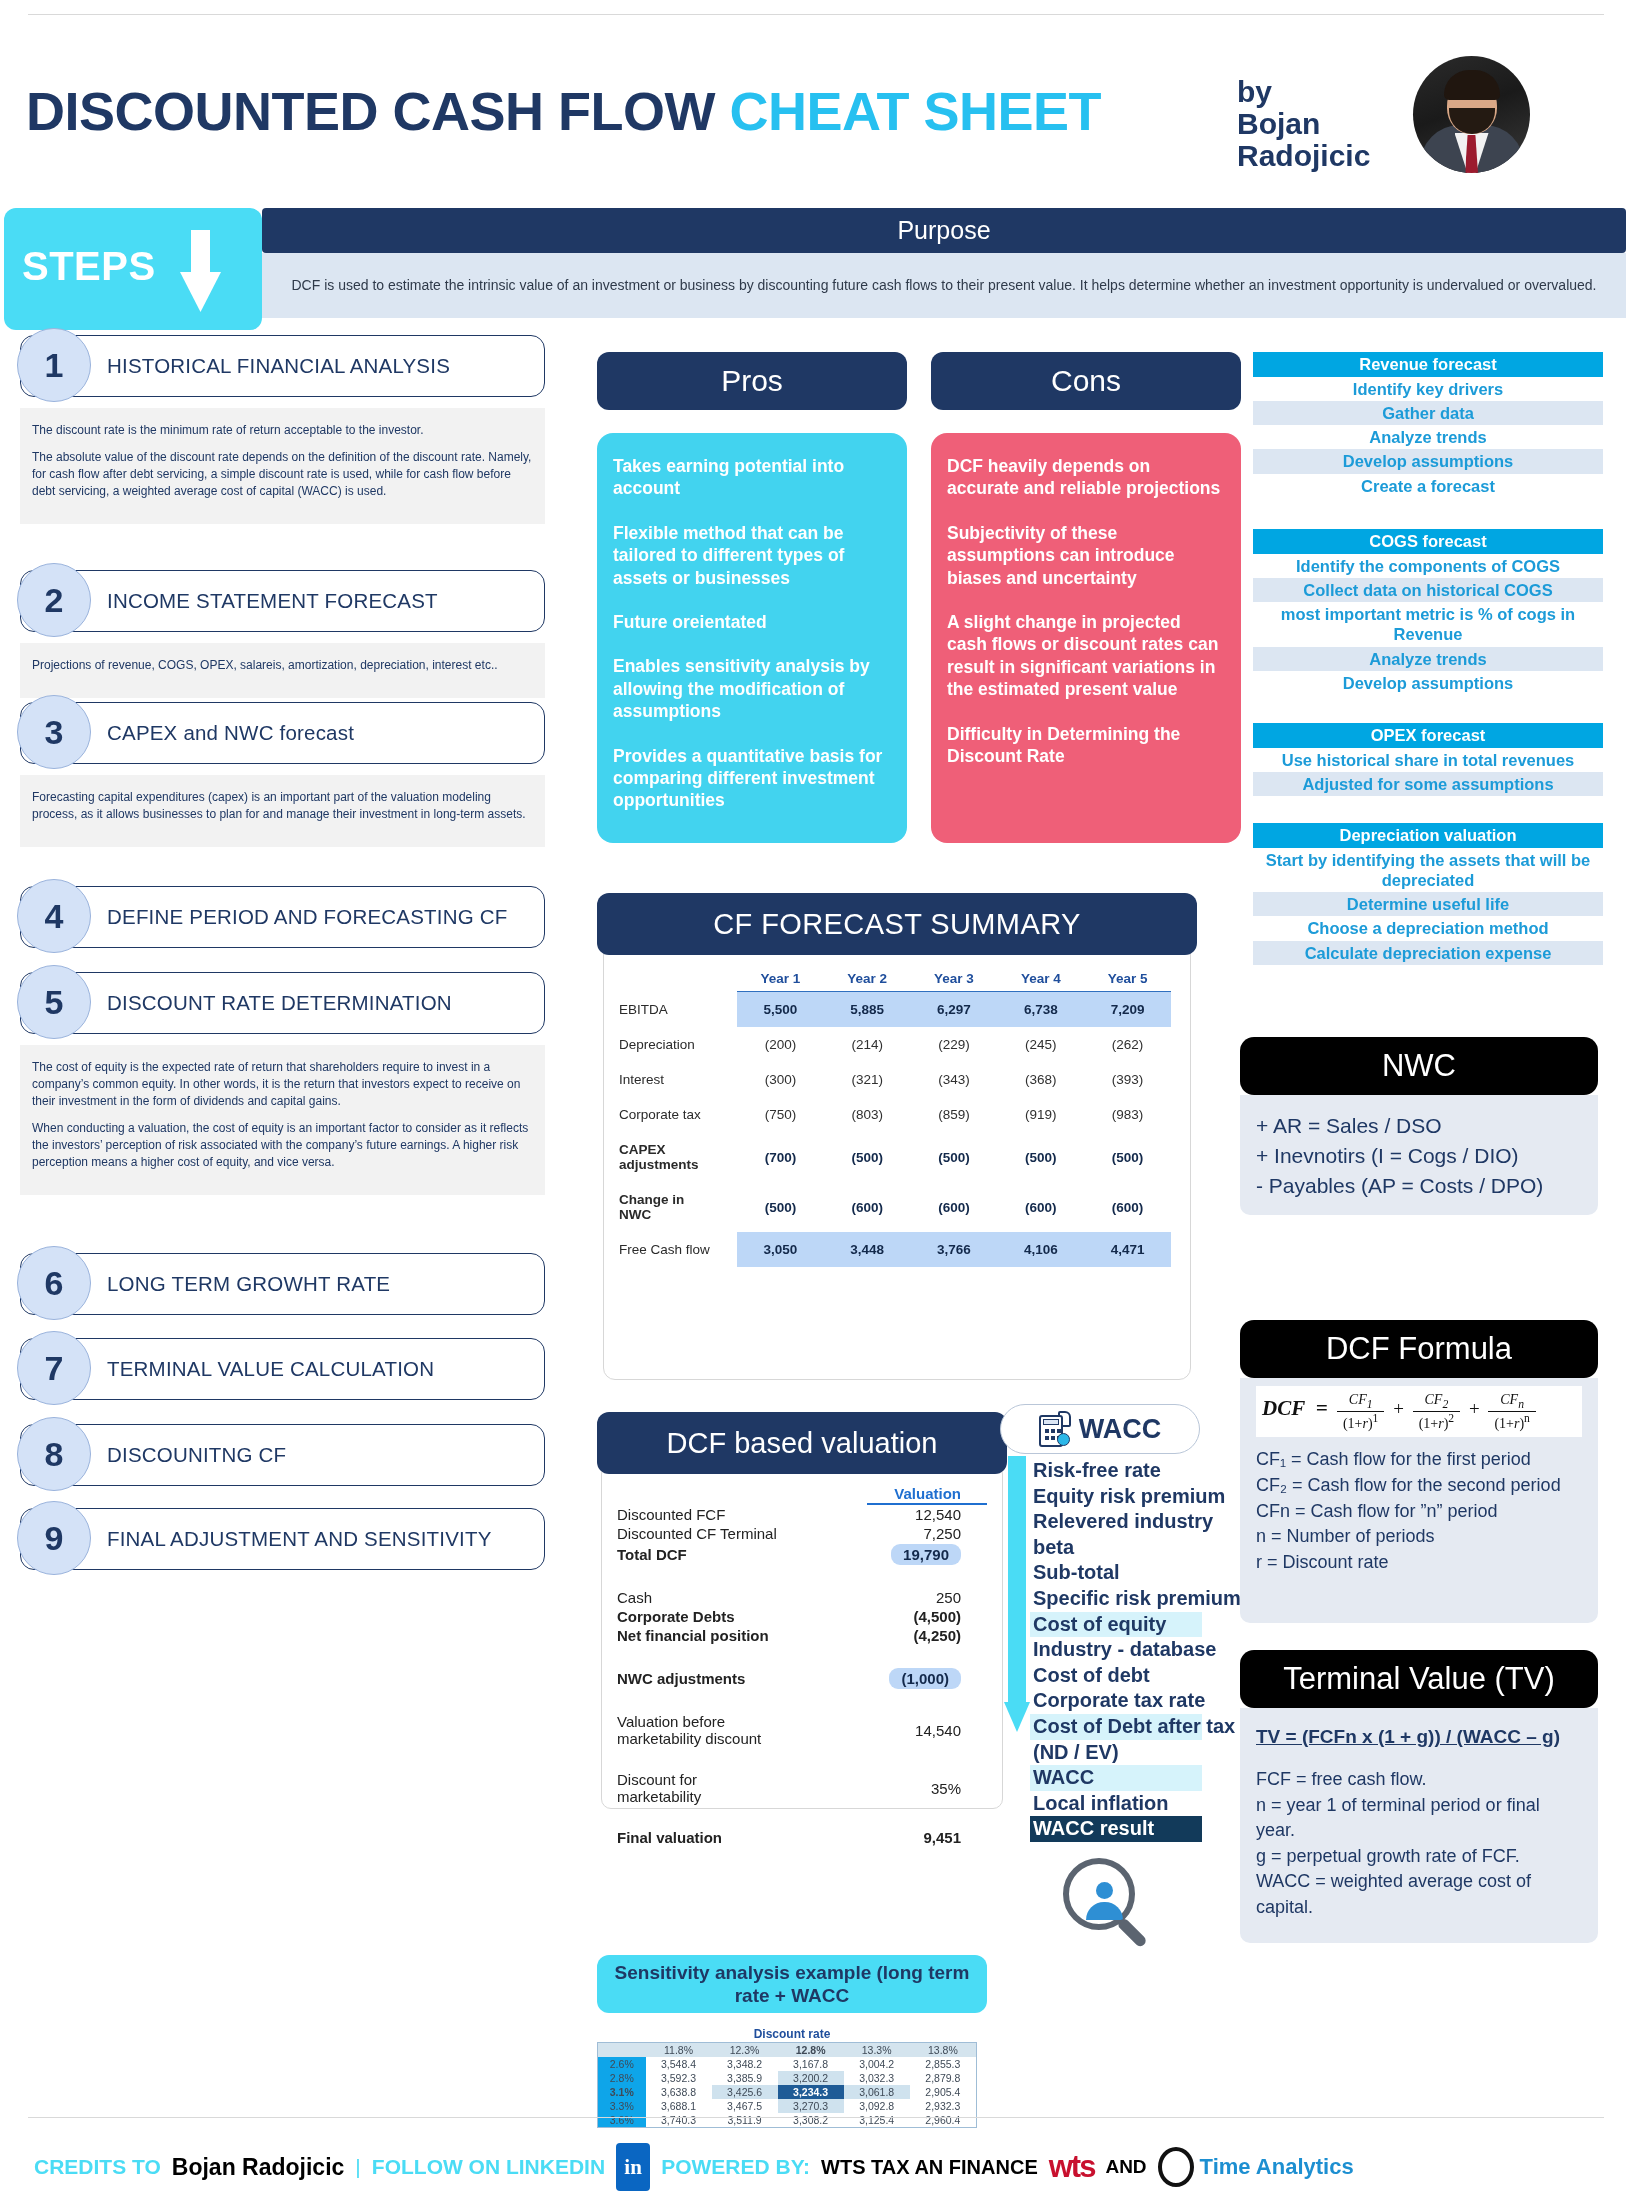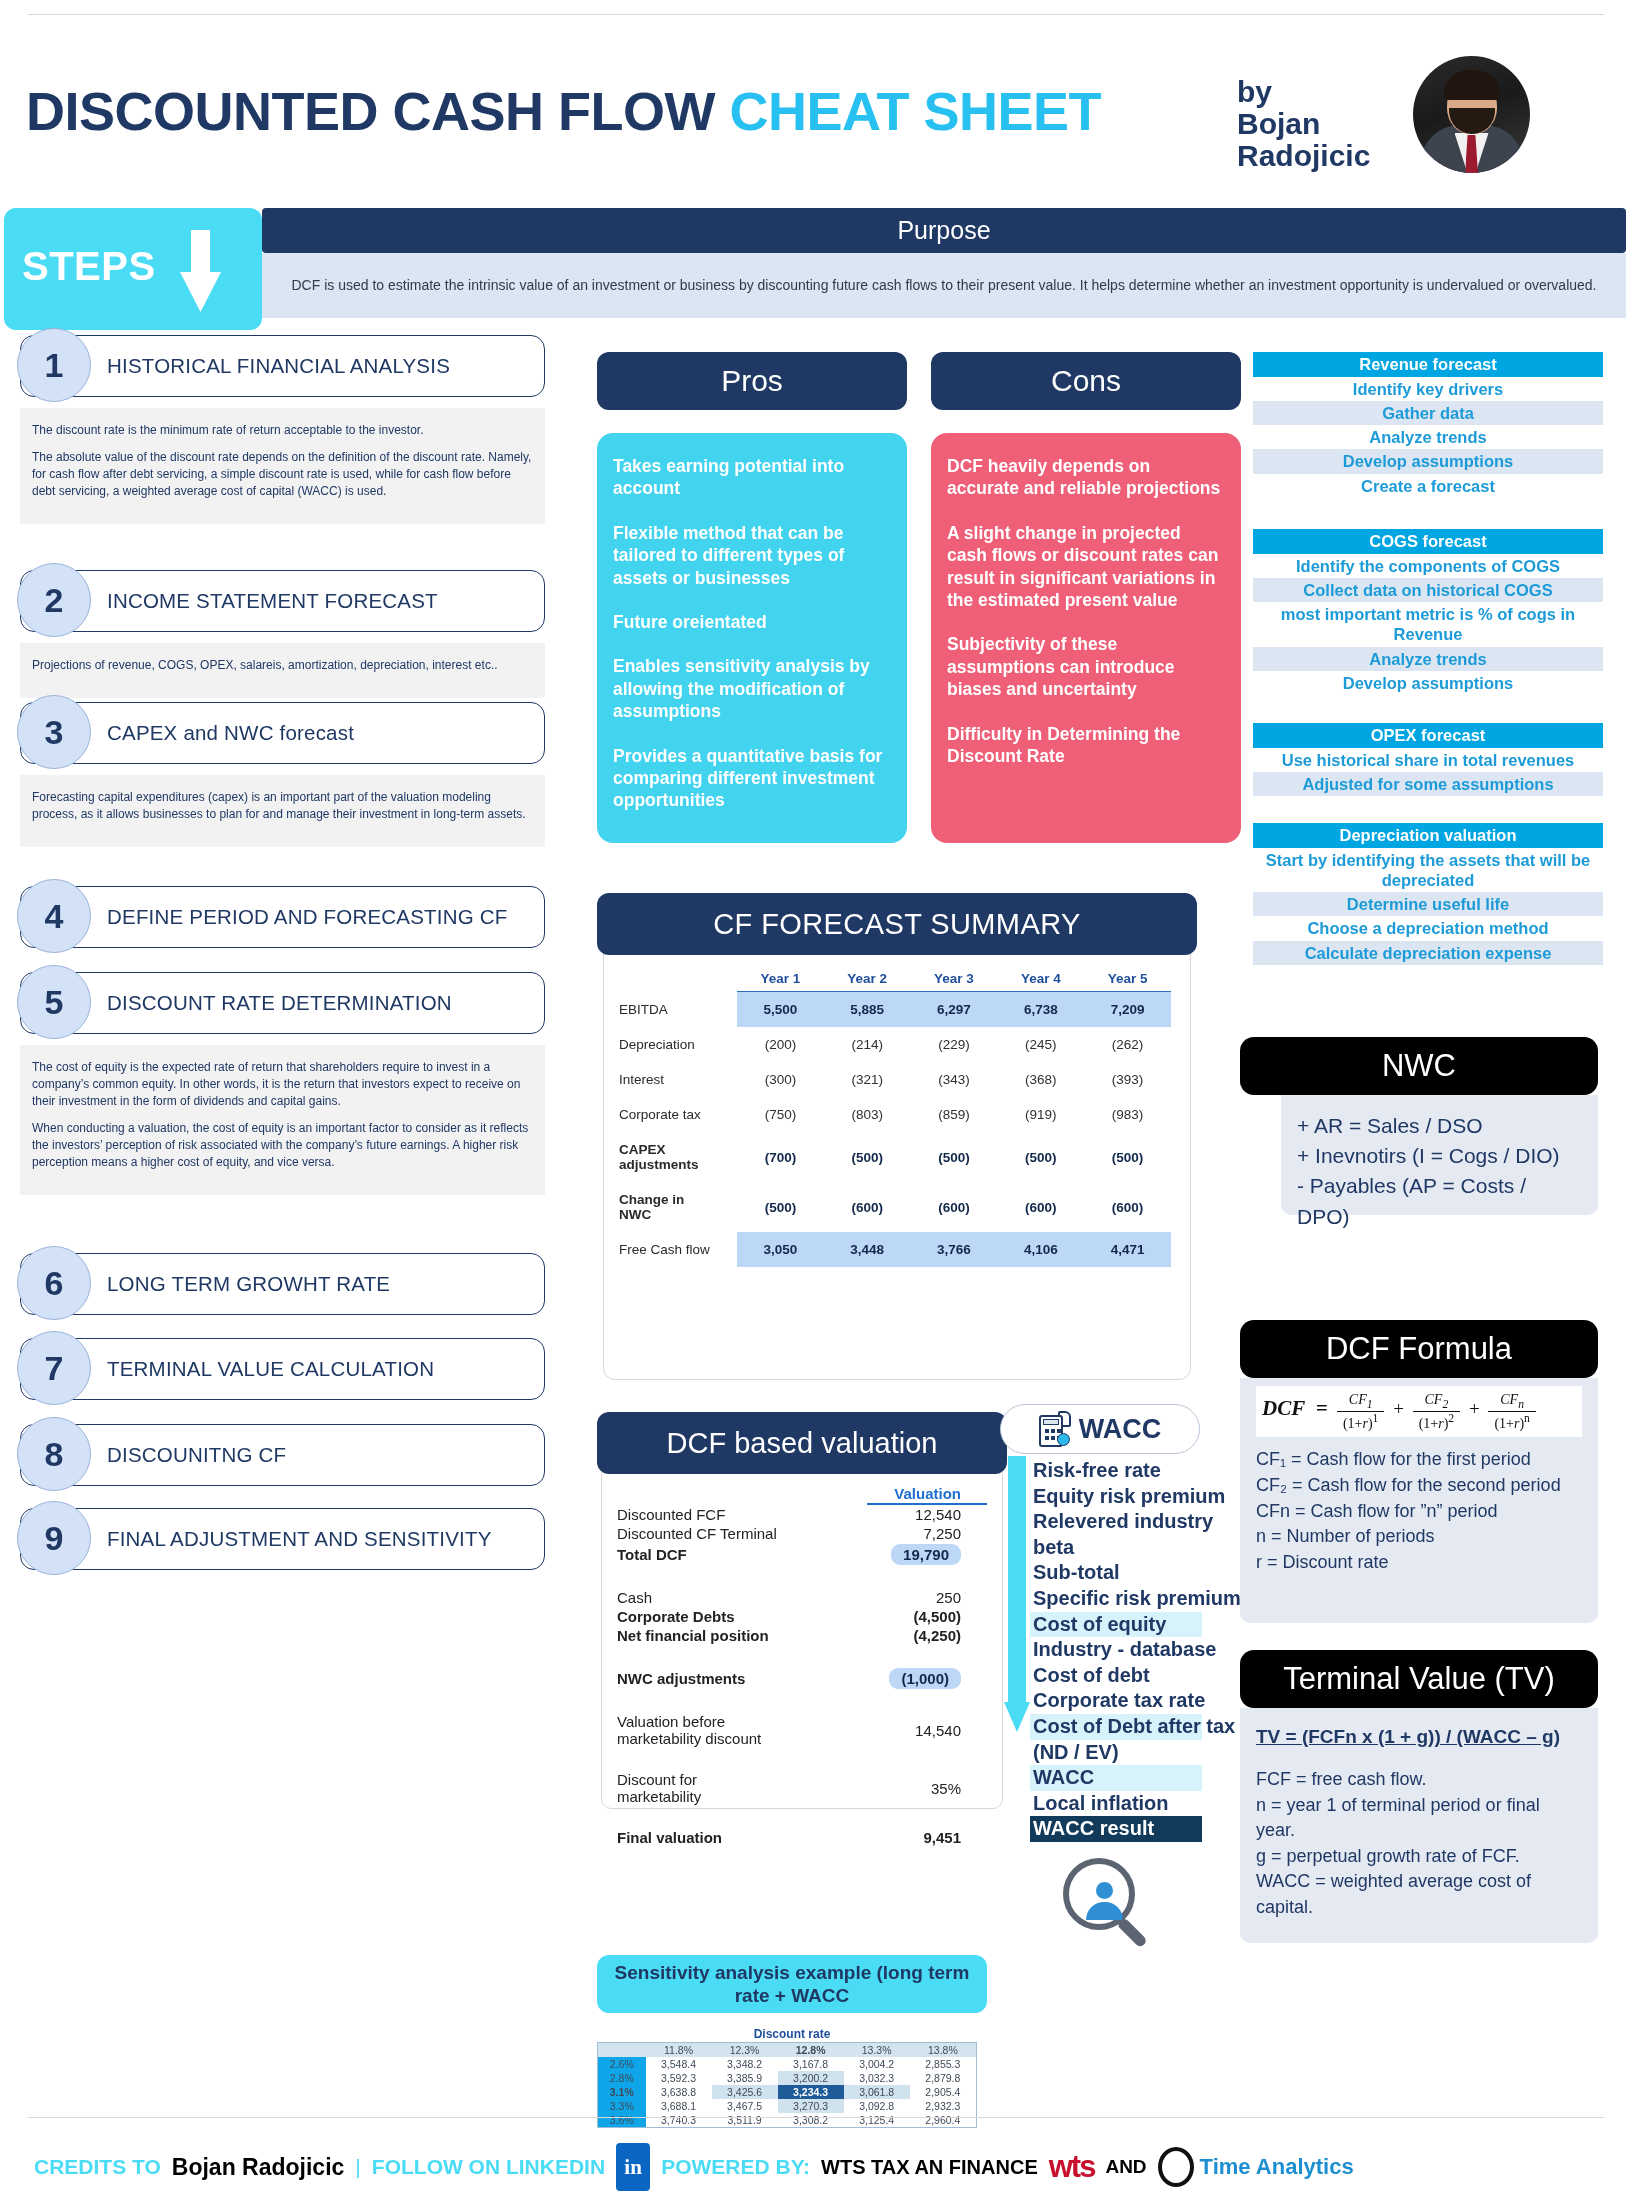--- a/index.html
+++ b/index.html
@@ -283,22 +283,22 @@
     <p>Future oreientated</p>
     <p>Enables sensitivity analysis by allowing the modification of assumptions</p>
     <p>Provides a quantitative basis for comparing different investment opportunities</p>
   </div>
 
 <div class="pc-head" style="left:931px; top:352px; width:310px;">
   <span>Cons</span>
 </div>
 <div class="pc-body cons-body" id="cons-host" style="left:931px; top:433px; width:310px; height:410px;">
     <p>DCF heavily depends on accurate and reliable projections</p>
+    <p>Subjectivity of these assumptions can introduce biases and uncertainty</p>
     <p>A slight change in projected cash flows or discount rates can result in significant variations in the estimated present value</p>
-    <p>Subjectivity of these assumptions can introduce biases and uncertainty</p>
     <p>Difficulty in Determining the Discount Rate</p>
   </div>
 
 <div id="forecast-host">
     <div class="fc-block" style="top: 352px;">
       <div class="fc-head">Revenue forecast</div>
       <div class="fc-item">Identify key drivers</div>
       <div class="fc-item alt">Gather data</div>
       <div class="fc-item">Analyze trends</div>
       <div class="fc-item alt">Develop assumptions</div>
@@ -323,21 +323,21 @@
       <div class="fc-item alt">Determine useful life</div>
       <div class="fc-item">Choose a depreciation method</div>
       <div class="fc-item alt">Calculate depreciation expense</div>
     </div>
   </div>
 
 <div class="panel" style="left:1240px; top:1037px; width:358px;">
   <div class="p-head" style="background:#000000;">
     <span>NWC</span>
   </div>
-  <div class="p-body" style="height:120px;margin-left:41px;" id="nwc-host">
+  <div class="p-body" style="height:120px;" id="nwc-host">
       <div class="ln">+ AR = Sales / DSO</div>
       <div class="ln">+ Inevnotirs (I = Cogs / DIO)</div>
       <div class="ln">- Payables (AP = Costs / DPO)</div>
     </div>
 </div>
 
 <div class="panel" style="left:1240px; top:1320px; width:358px;">
   <div class="p-head" style="background:#000000;">
     <span>DCF Formula</span>
   </div>

